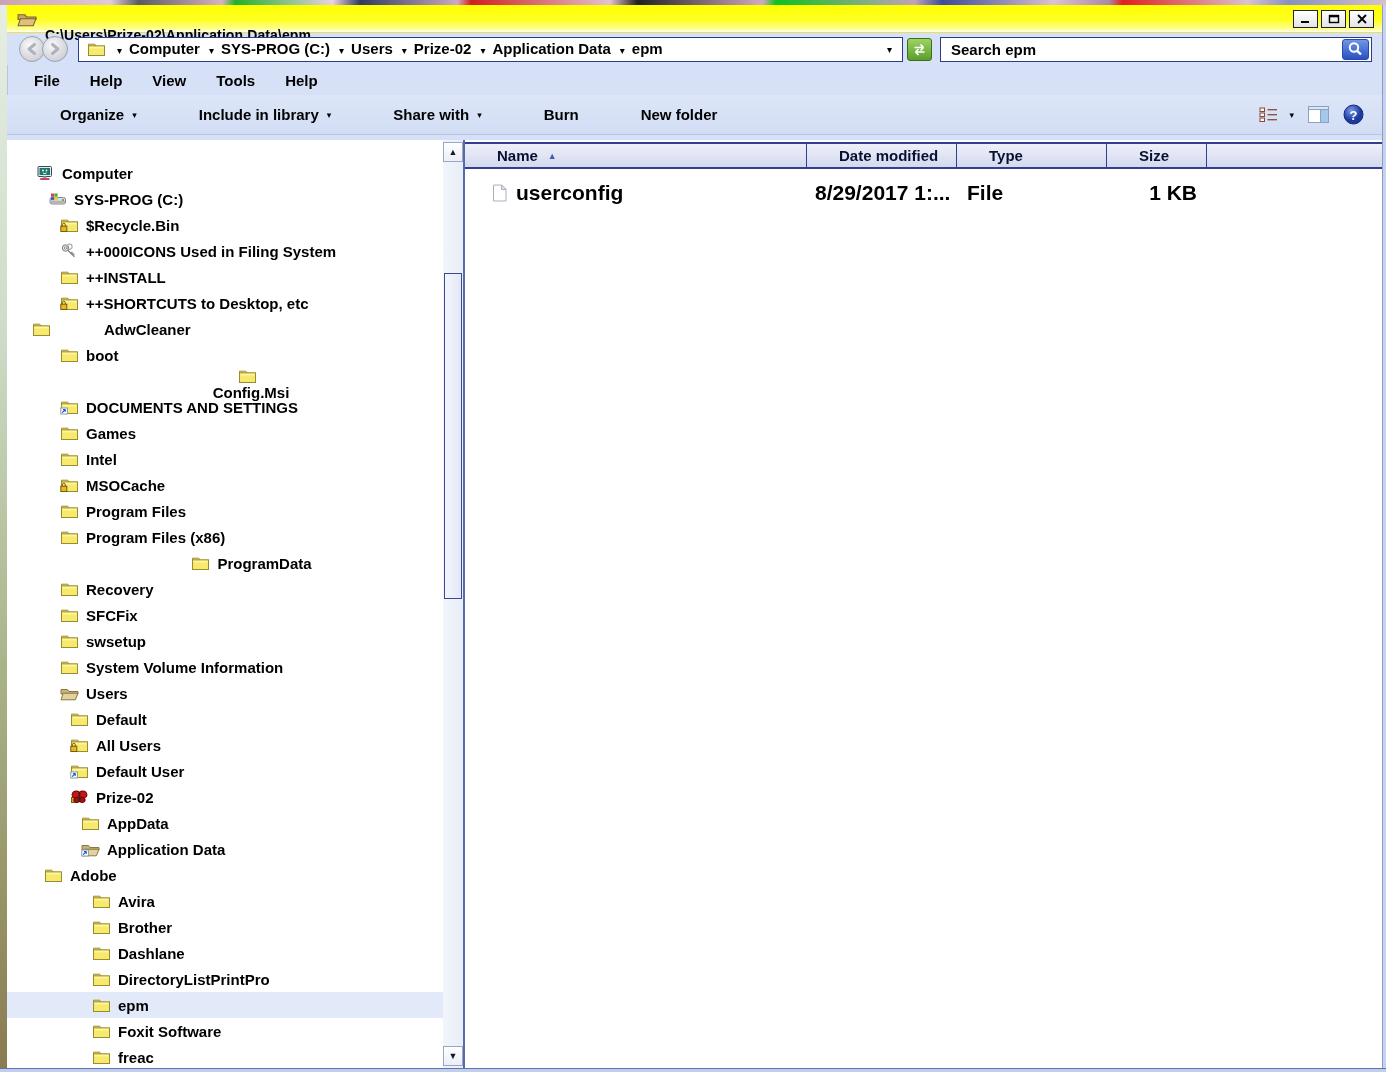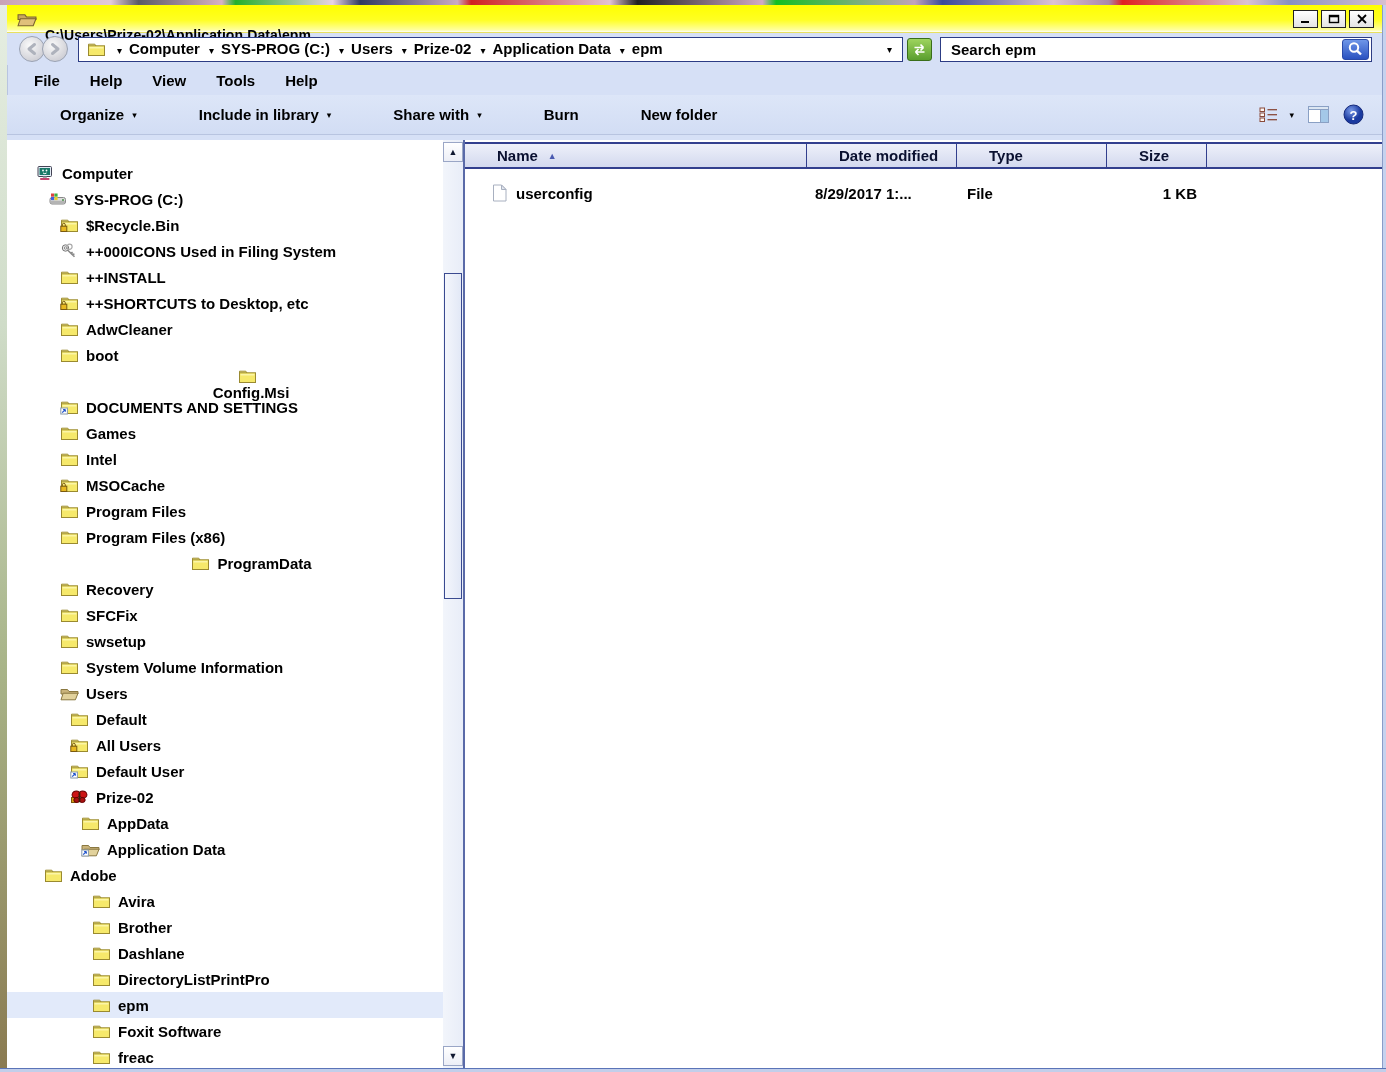--- a/index.html
+++ b/index.html
@@ -68,21 +68,21 @@
   .sb-btn.down { bottom:2px; }
   .sb-thumb { position:absolute; left:1px; width:18px; top:133px; height:326px;
     background:linear-gradient(90deg,#f4f6fc,#e2e8f6); border:1px solid #3a4a90; }
   .pane-divider { width:2px; background:#5a6aa8; }
   .filepane { flex:1; background:#fff; padding-top:2px; overflow:hidden; }
   .cols { display:flex; height:27px; border-top:2px solid #323f8e; border-bottom:2px solid #323f8e; }
   .col { background:linear-gradient(180deg,#eef0f9,#d3d9ef); border-right:1px solid #323f8e;
     display:flex; align-items:center; padding-left:32px; font-size:15px; color:#0a1030; }
   .col .sort { font-size:9px; color:#4a5ab0; margin-left:10px; }
   .col.filler { border-right:none; flex:1; }
-  .file-row { display:flex; align-items:center; height:36px; margin-top:6px; font-size:15px; }
+  .file-row { display:flex; align-items:center; height:36px; margin-top:6px; font-size:21px; }
   .cell { display:flex; align-items:center; overflow:hidden; white-space:nowrap; flex:none; }
   .cell .ficon { display:inline-flex; margin:0 9px 0 27px; }
   .cell.right { justify-content:flex-end; padding-right:10px; }
   svg { display:block; }
 </style>
 </head>
 <body>
 
 <div class="desktop-strip"></div>
 
@@ -295,21 +295,21 @@
             <svg width="19" height="16" viewBox="0 0 19 16">
               <path d="M1.5 3.2 h6.3 l1.6 2.4 h-7.9 z" fill="#fdf391" stroke="#9a8a30"></path>
               <rect x="1.5" y="4.8" width="16" height="9.7" fill="#f6e96b" stroke="#9a8a30"></rect>
               <rect x="2.6" y="5.9" width="13.8" height="1.6" fill="#fcf6a6"></rect>
               <rect x="0.8" y="9.2" width="6" height="5.3" fill="#e8b820" stroke="#7a5a10"></rect>
               <path d="M2.3 9.2 v-1.4 a1.5 1.5 0 0 1 3 0 v1.4" fill="none" stroke="#7a5a10"></path>
             </svg>
           </span>
           <span>++SHORTCUTS  to Desktop, etc</span>
         </div>
-        <div class="tree-row" style="padding-left: 52px;">
+        <div class="tree-row" style="padding-left: 24px; gap: 46px;">
           <span class="ticon">
             <svg width="19" height="16" viewBox="0 0 19 16">
               <path d="M1.5 3.2 h6.3 l1.6 2.4 h-7.9 z" fill="#fdf391" stroke="#9a8a30"></path>
               <rect x="1.5" y="4.8" width="16" height="9.7" fill="#f6e96b" stroke="#9a8a30"></rect>
               <rect x="2.6" y="5.9" width="13.8" height="1.6" fill="#fcf6a6"></rect>
             </svg>
           </span>
           <span>AdwCleaner</span>
         </div>
         <div class="tree-row" style="padding-left: 52px;">

